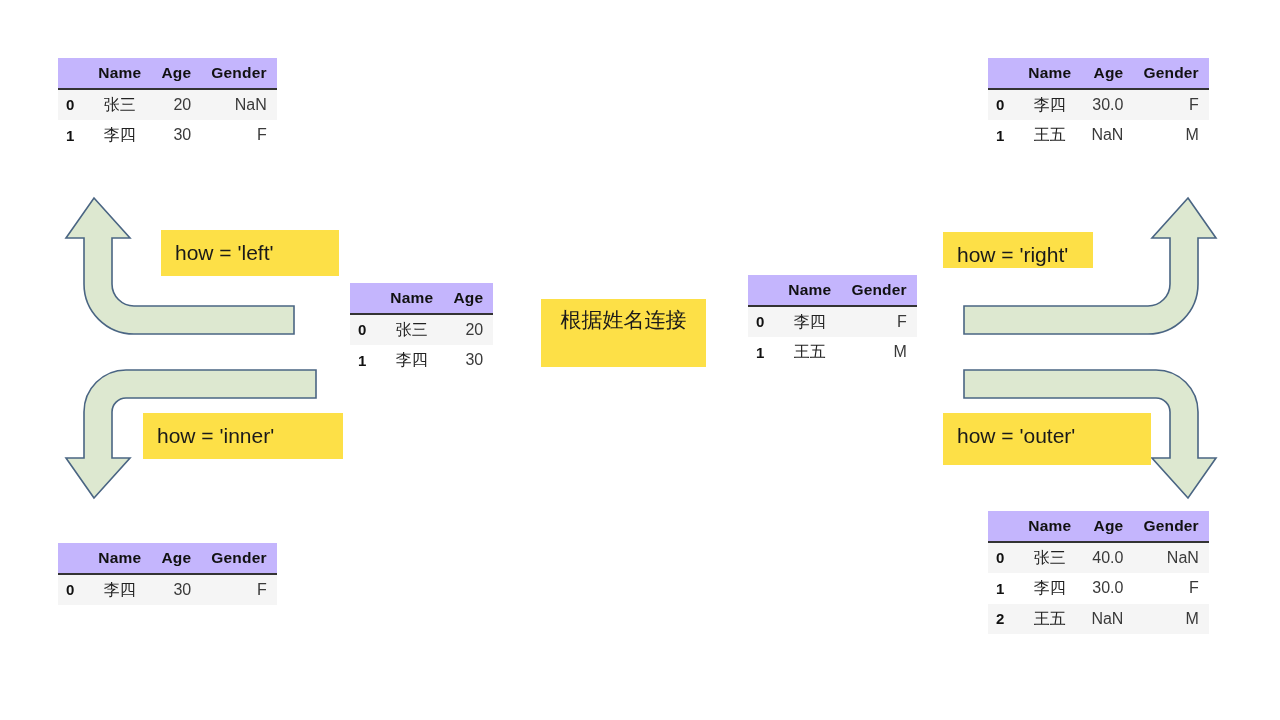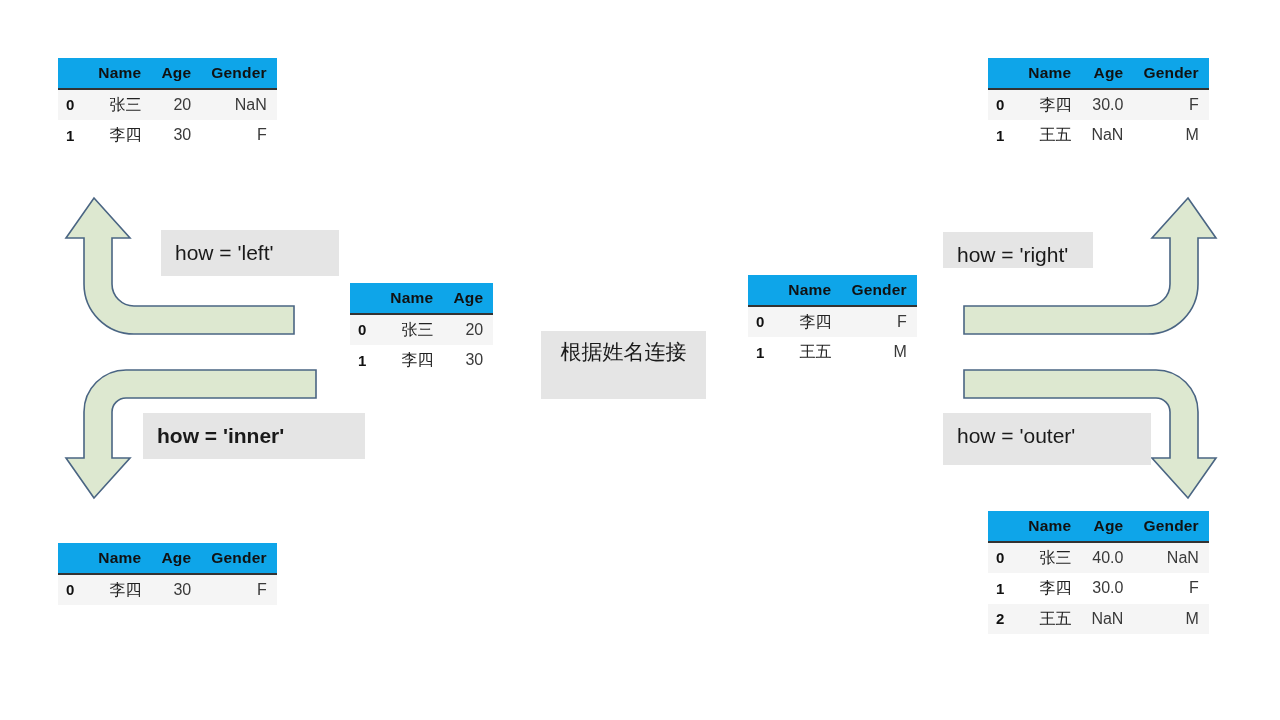--- a/index.html
+++ b/index.html
@@ -14,21 +14,21 @@
     overflow: hidden;
     font-family: "Liberation Sans", "DejaVu Sans", sans-serif;
     color: #222222;
   }
 
   
   .df {
     position: absolute;
     border-collapse: collapse;
     font-size: 16px;
-    background: #0ea5e9;
+    background: #c4b5fd;
   }
   .df th, .df td {
     padding: 6px 10px;
     white-space: nowrap;
     line-height: 1.15;
   }
   .df thead th {
     font-weight: bold;
     color: #111111;
     text-align: right;
@@ -48,46 +48,46 @@
     padding-left: 8px;
     padding-right: 14px;
   }
   .df tbody td {
     text-align: right;
     color: #3a3a3a;
     font-size: 16px;
   }
   .df tbody td.cjk {
     color: #222222;
+    text-align: center;
   }
   .df tbody tr.striped th,
   .df tbody tr.striped td {
     background: #f5f5f5;
   }
   .df tbody tr td, .df tbody tr th {
     background: #ffffff;
   }
   .df tbody tr.striped th, .df tbody tr.striped td { background: #f5f5f5; }
 
   
   .chip {
     position: absolute;
-    background: #e5e5e5;
+    background: #fde047;
     color: #1a1a1a;
     font-size: 21px;
     line-height: 1.25;
     padding: 10px 14px;
     box-sizing: border-box;
     white-space: nowrap;
   }
   .chip.center {
     text-align: center;
     font-size: 21px;
     line-height: 1.45;
-    margin-top: 32px;
   }
 
   
   .arrow {
     position: absolute;
     pointer-events: none;
   }
   .arrow svg { display: block; overflow: visible; }
   .arrow path {
     fill: #dde8d0;
@@ -118,21 +118,21 @@
 </div>
 
 <div class="arrow" style="left:962px; top:368px; width:262px; height:132px;">
   <svg width="262" height="132" viewBox="0 0 262 132">
     <path d="M 226 130 L 190 90 L 208 90 L 208 44 A 14 14 0 0 0 194 30 L 2 30 L 2 2 L 194 2 A 42 42 0 0 1 236 44 L 236 90 L 254 90 Z"></path>
   </svg>
 </div>
 
 <div class="chip" style="left:161px; top:230px; width:178px; height:46px;">how = 'left'</div>
 
-<div class="chip" style="left:143px; top:413px; width:222px; height:46px;font-weight:bold;">how = 'inner'</div>
+<div class="chip" style="left:143px; top:413px; width:200px; height:46px;">how = 'inner'</div>
 
 <div class="chip" style="left:943px; top:232px; width:150px; height:36px;">how = 'right'</div>
 
 <div class="chip" style="left:943px; top:413px; width:208px; height:52px;">how = 'outer'</div>
 
 <div class="chip center" style="left:541px; top:299px; width:165px; height:68px; padding:6px 8px;">
   <div>根据姓名连接</div>
 </div>
 
 <table class="df" id="t-top-left" style="left:58px; top:58px;">

